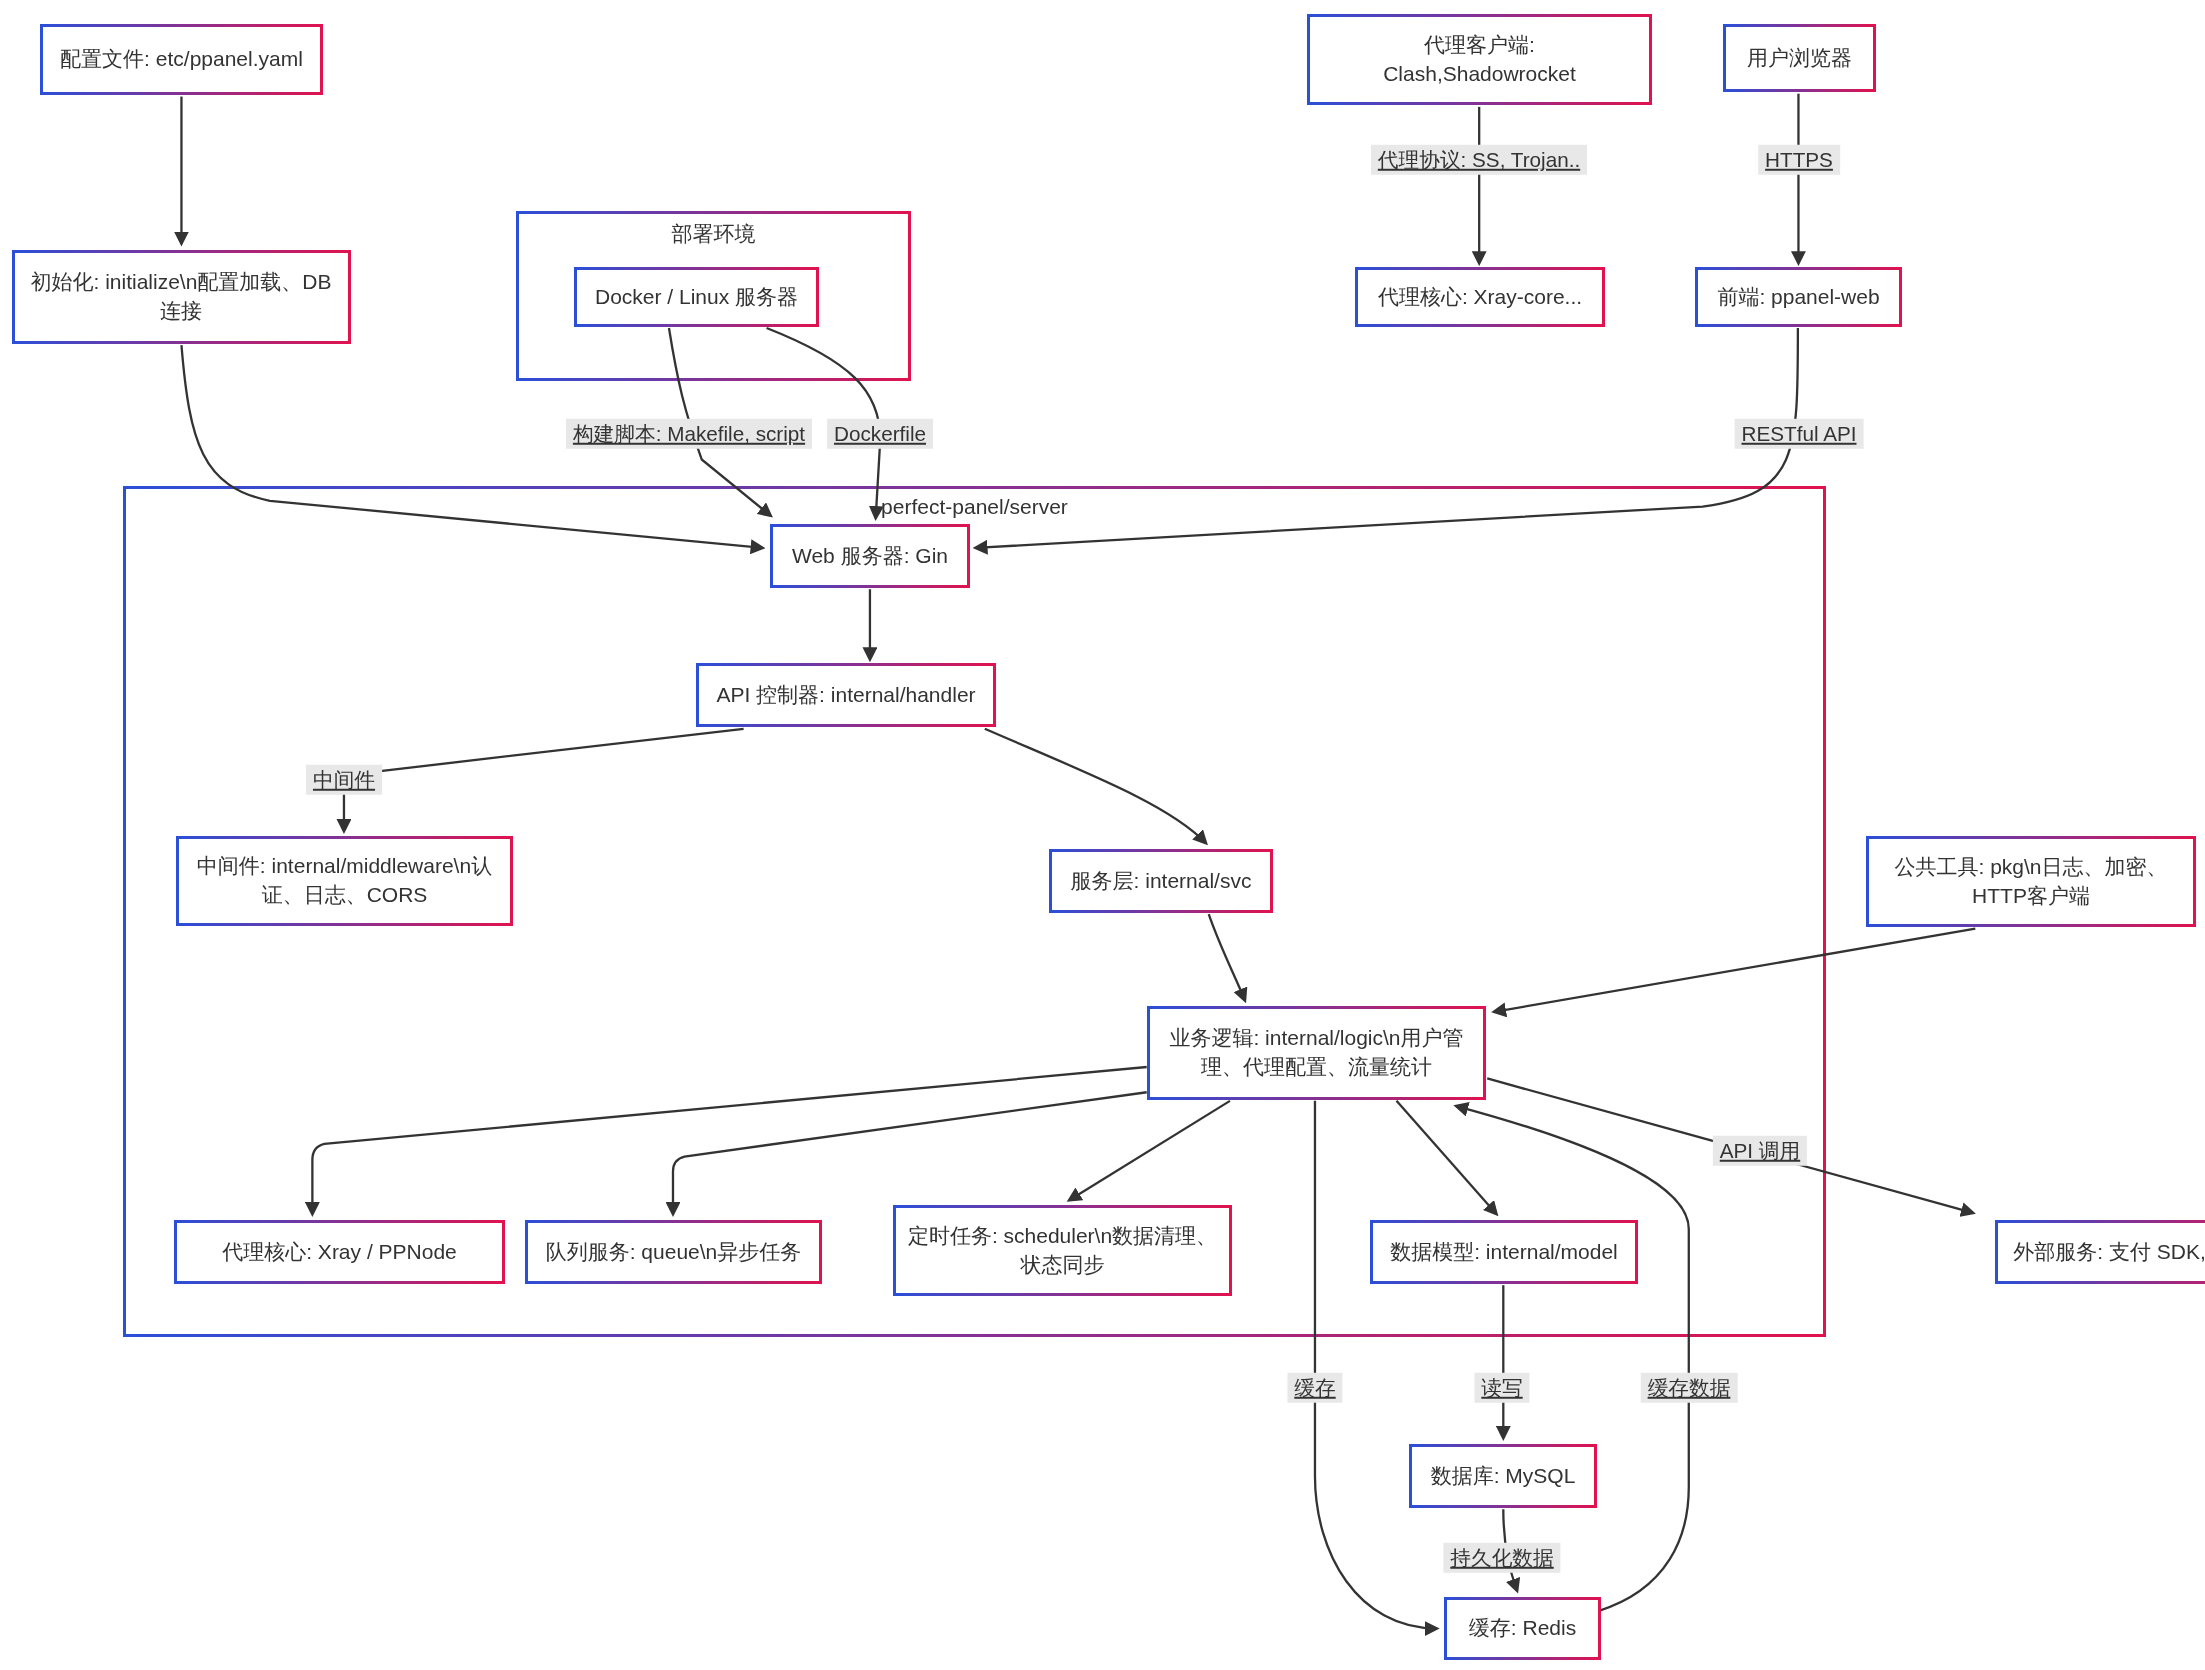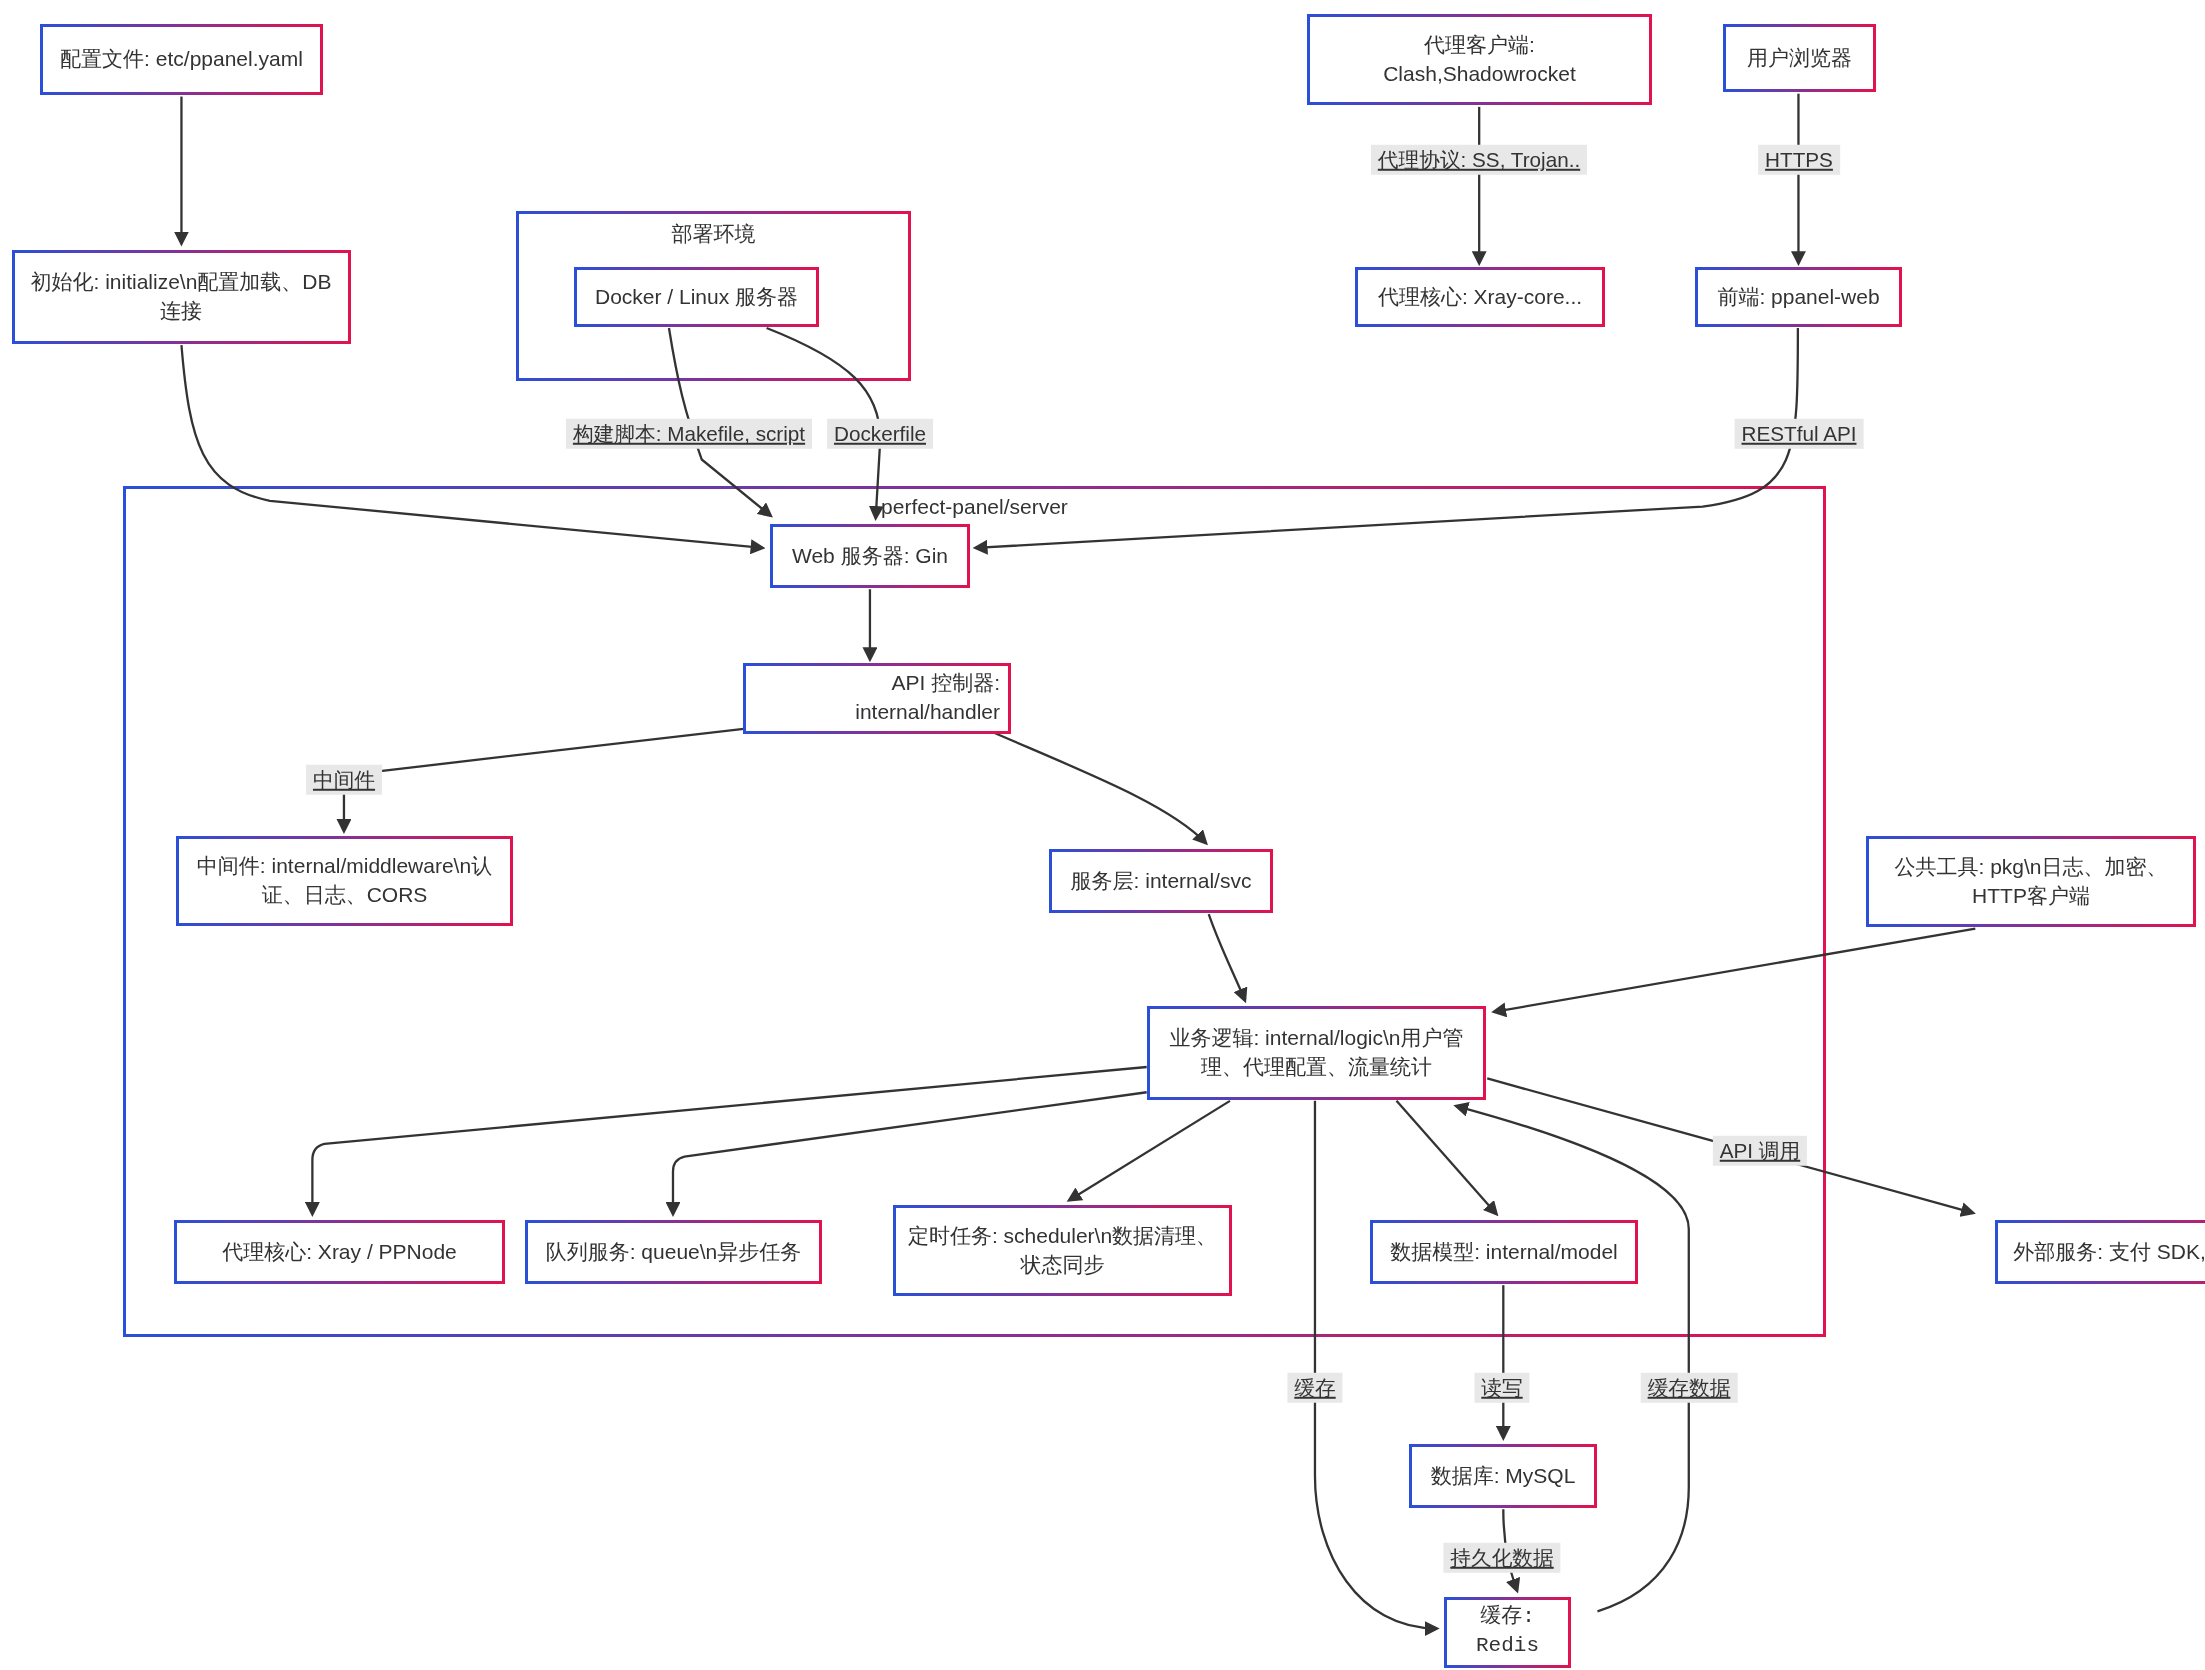--- a/index.html
+++ b/index.html
@@ -126,26 +126,26 @@
     <div class="edge-label" style="left: 1502px; top: 1558px;">持久化数据</div>
     <div class="node" style="left: 40px; top: 24px; width: 283px; min-height: 71px;">配置文件: etc/ppanel.yaml</div>
     <div class="node" style="left: 11.5px; top: 250px; width: 339px; min-height: 94px;">初始化: initialize\n配置加载、DB连接</div>
     <div class="node" style="left: 574px; top: 267px; width: 245px; min-height: 60px;">Docker / Linux 服务器</div>
     <div class="node" style="left: 1307px; top: 14.4px; width: 345px; min-height: 91px;">代理客户端:
 Clash,Shadowrocket</div>
     <div class="node" style="left: 1355px; top: 267px; width: 250px; min-height: 60px;">代理核心: Xray-core...</div>
     <div class="node" style="left: 1723px; top: 24px; width: 153px; min-height: 68px;">用户浏览器</div>
     <div class="node" style="left: 1695px; top: 267px; width: 207px; min-height: 60px;">前端: ppanel-web</div>
     <div class="node" style="left: 770px; top: 524px; width: 200px; min-height: 64px;">Web 服务器: Gin</div>
-    <div class="node" style="left: 743px; top: 663px; width: 268px; min-height: 64px; text-align: right;">API 控制器: internal/handler</div>
+    <div class="node" style="left: 696px; top: 663px; width: 300px; min-height: 64px;">API 控制器: internal/handler</div>
     <div class="node" style="left: 176px; top: 836px; width: 337px; min-height: 90px;">中间件: internal/middleware\n认证、日志、CORS</div>
     <div class="node" style="left: 1049px; top: 849px; width: 224px; min-height: 64px;">服务层: internal/svc</div>
     <div class="node" style="left: 1147px; top: 1006px; width: 339px; min-height: 94px;">业务逻辑: internal/logic\n用户管理、代理配置、流量统计</div>
     <div class="node" style="left: 1866px; top: 836px; width: 330px; min-height: 91px;">公共工具: pkg\n日志、加密、HTTP客户端</div>
     <div class="node" style="left: 174px; top: 1220px; width: 331px; min-height: 64px;">代理核心: Xray / PPNode</div>
     <div class="node" style="left: 525px; top: 1220px; width: 297px; min-height: 64px;">队列服务: queue\n异步任务</div>
     <div class="node" style="left: 893px; top: 1205px; width: 339px; min-height: 91px;">定时任务: scheduler\n数据清理、状态同步</div>
     <div class="node" style="left: 1370px; top: 1220px; width: 268px; min-height: 64px;">数据模型: internal/model</div>
     <div class="node" style="left: 1995px; top: 1220px; width: 277px; min-height: 64px; text-align: right;">外部服务: 支付 SDK, 通知</div>
     <div class="node" style="left: 1409px; top: 1444px; width: 188px; min-height: 64px;">数据库: MySQL</div>
-    <div class="node" style="left: 1444px; top: 1597px; width: 127px; min-height: 63px; font-family: Liberation Mono, monospace;">缓存: Redis</div>
+    <div class="node" style="left: 1444px; top: 1597px; width: 157px; min-height: 63px;">缓存: Redis</div>
   </div>
 
 
 </body></html>

